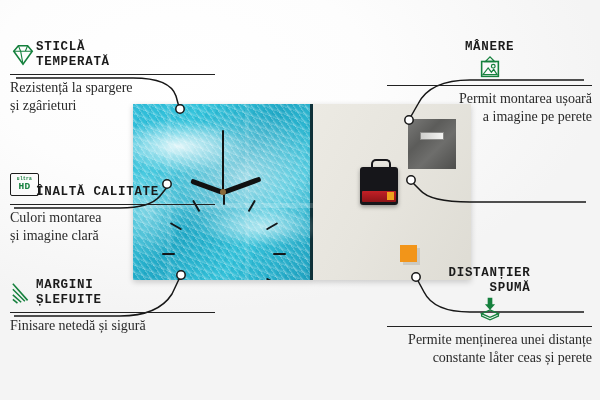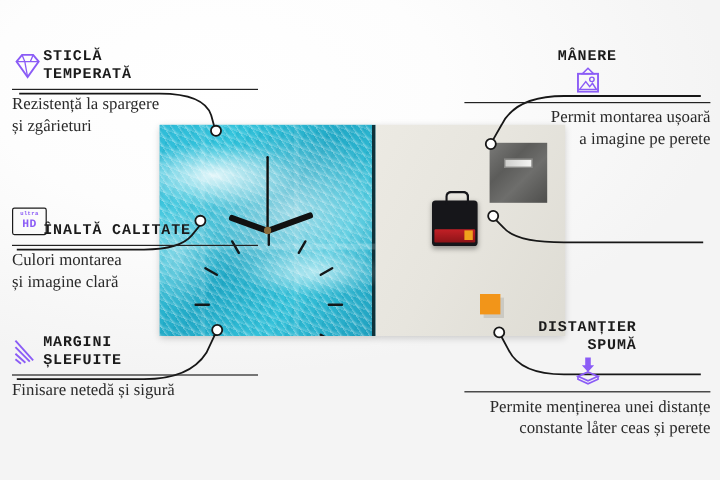--- a/index.html
+++ b/index.html
@@ -66,21 +66,21 @@
   
   .callout{position:absolute;width:205px;}
   .callout.left{left:10px;text-align:left;}
   .callout.right{right:8px;text-align:right;}
   .chead{display:flex;align-items:center;gap:0;font-family:Liberation Mono, monospace;}
   .callout.right .chead{justify-content:flex-end;flex-direction:column;}
   .ctitle{font-weight:bold;font-size:12.5px;letter-spacing:.7px;color:#1b1b1b;line-height:1.18;
     text-transform:uppercase;}
   .rule{height:1px;background:#222;margin:4px 0 4px 0;width:100%;}
   .cdesc{font-size:14px;color:#2a2a2a;line-height:1.32;}
-  .ico{width:26px;height:24px;flex:0 0 26px;color:#8b5cf6;}
+  .ico{width:26px;height:24px;flex:0 0 26px;color:#15803d;}
   .ico svg{display:block;width:100%;height:100%;}
   .hd{width:27px;height:21px;border:1.6px solid #1b1b1b;border-radius:2px;
     display:flex;flex-direction:column;align-items:center;justify-content:center;line-height:1;}
   .hd .u{font-size:4.6px;letter-spacing:.3px;font-weight:bold;}
   .hd .h{font-size:9.5px;font-weight:bold;letter-spacing:.2px;}
 
   
   #wires{position:absolute;left:0;top:0;width:600px;height:400px;pointer-events:none;}
 </style>
 </head>

